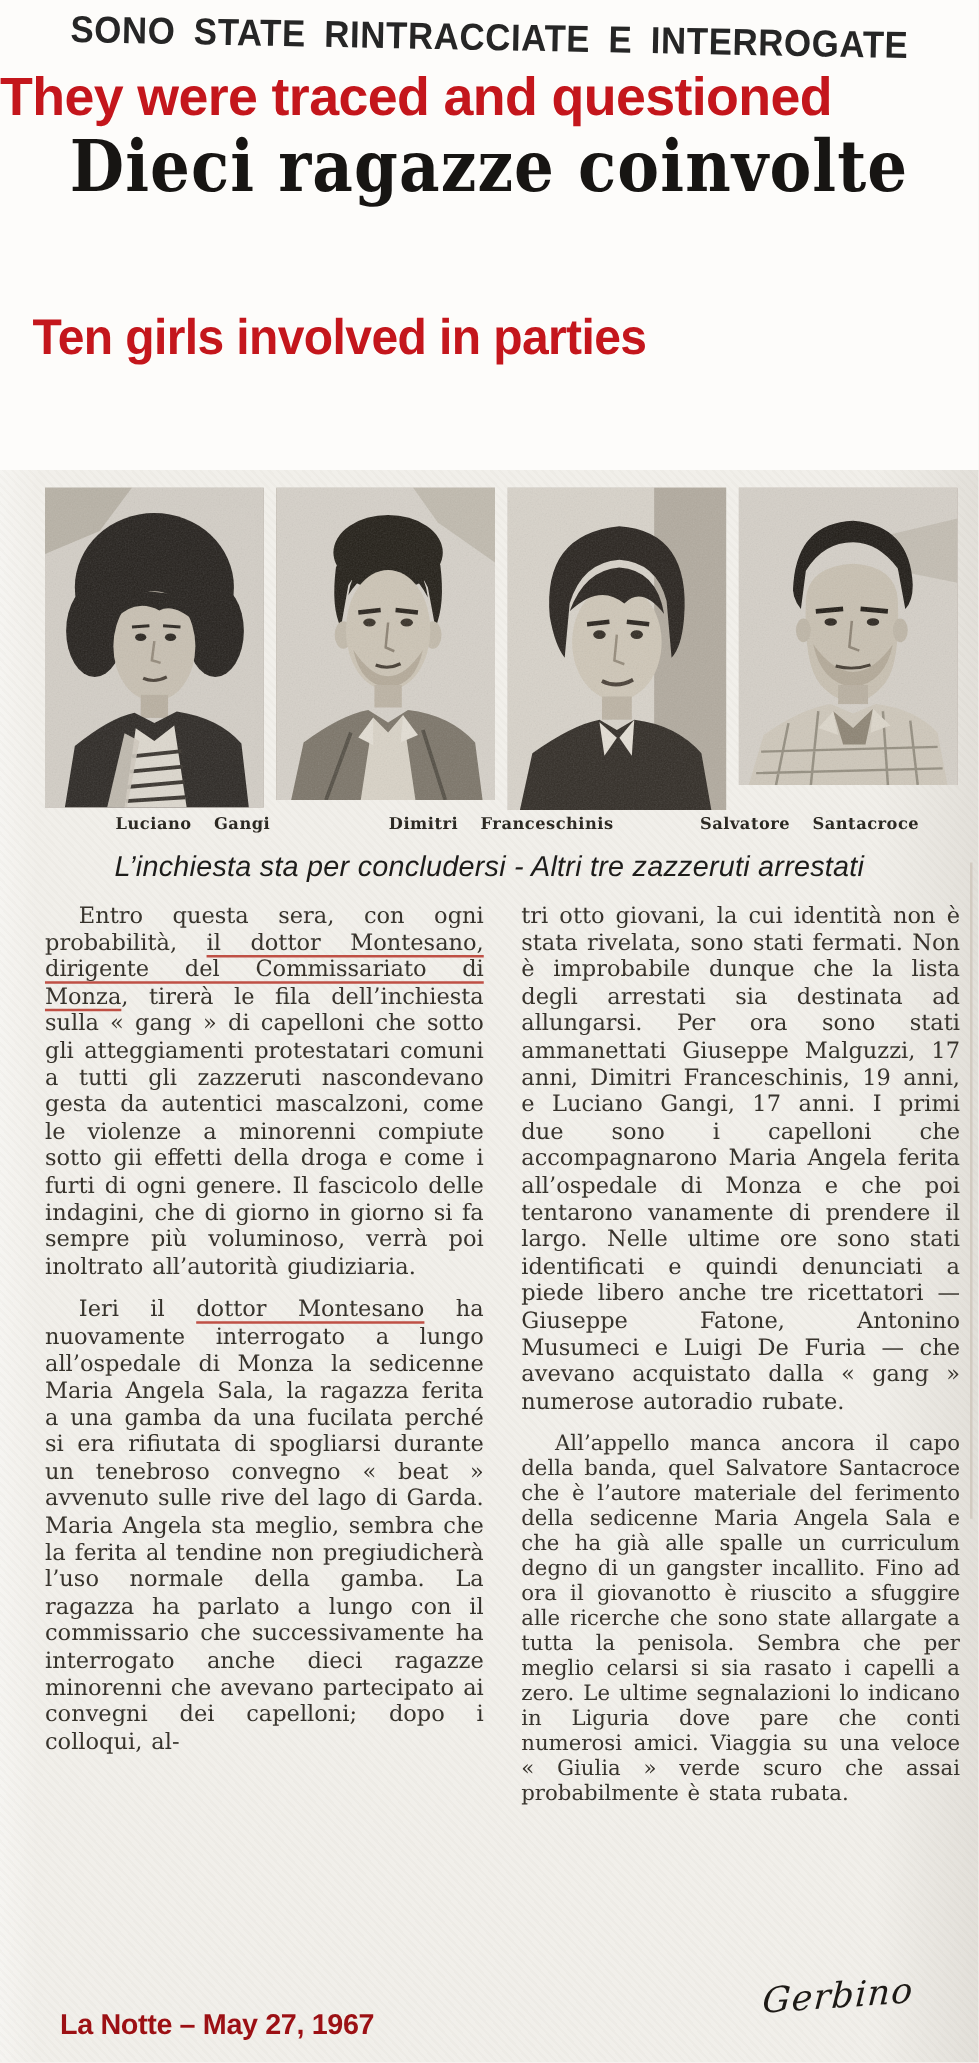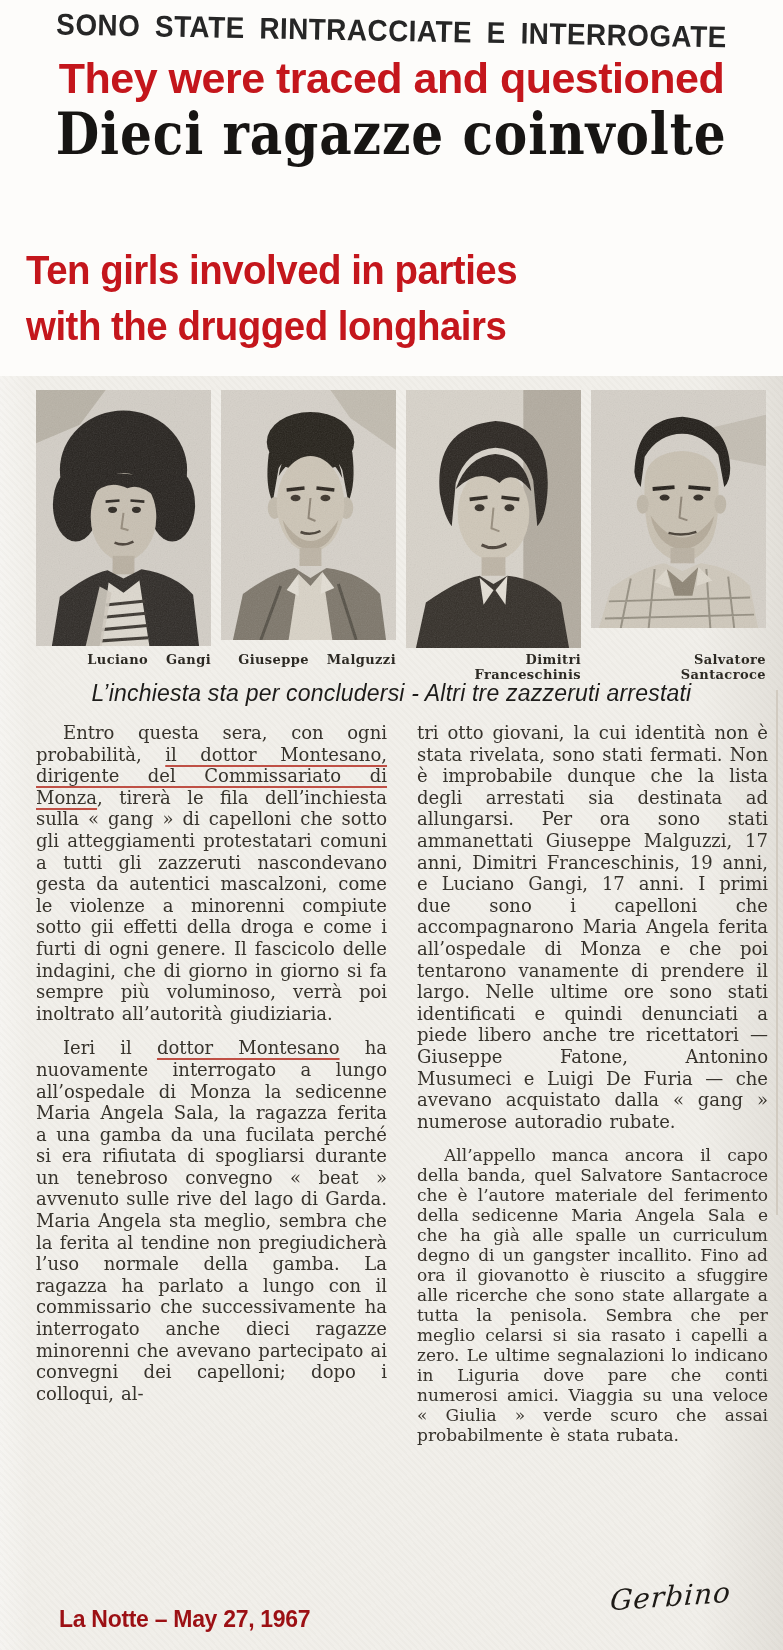--- a/index.html
+++ b/index.html
@@ -20,21 +20,21 @@
   .edge-line{position:absolute;right:5px;top:690px;height:525px;width:2px;background:#cdc6ba;opacity:.8;}
 
   .kicker{
     position:absolute;top:14px;left:0;width:100%;text-align:center;
     color:#262626;font-weight:bold;font-size:30px;word-spacing:7px;letter-spacing:.5px;
     transform:rotate(1.1deg);
   }
   .kicker .squeeze{display:inline-block;transform:scaleX(.93);transform-origin:center;}
 
   .trans{color:var(--red,#c4161c);font-weight:bold;}
-  .trans1{position:absolute;top:54px;left:0;width:100%;text-align:center;font-size:43px;letter-spacing:-.5px;}
+  .trans1{position:absolute;top:54px;left:0;width:100%;font-size:43px;letter-spacing:-.5px;}
   .trans2a,.trans2b{position:absolute;left:26px;font-size:40px;letter-spacing:-.5px;white-space:nowrap;}
   .trans2a{top:248px;}
   .trans2b{top:304px;}
   .trans2a .squeeze,.trans2b .squeeze{display:inline-block;transform:scaleX(.96);transform-origin:left;}
 
   .head{
     position:absolute;left:0;width:100%;margin:0;text-align:center;
     font-family:"DejaVu Serif", serif;font-weight:bold;color:#171513;
   }
   .head1{top:100px;font-size:57px;}
@@ -42,21 +42,21 @@
   .head2{top:184px;font-size:42px;}
   .head2 .squeeze{display:inline-block;transform:scaleX(.90);transform-origin:center;letter-spacing:1px;}
 
   .photos{position:absolute;top:390px;left:36px;width:730px;display:flex;gap:10px;align-items:flex-start;}
   .photo{margin:0;flex:1;background:#d3cec6;box-shadow:0 0 0 1px rgba(120,112,98,.35) inset;}
   .photo svg{display:block;width:100%;height:100%;}
   .ph1{height:256px;} .ph2{height:250px;} .ph3{height:258px;} .ph4{height:238px;}
 
   .captions{position:absolute;top:652px;left:36px;width:730px;display:flex;gap:10px;}
   .caption{
-    flex:1;text-align:right;font-family:"DejaVu Serif", serif;font-weight:bold;
+    flex:1;text-align:center;font-family:"DejaVu Serif", serif;font-weight:bold;
     font-size:13px;color:#2c2923;word-spacing:13px;letter-spacing:.4px;
   }
 
   .subhead{
     position:absolute;top:680px;left:0;width:100%;text-align:center;
     font-style:italic;font-weight:normal;font-size:23px;color:#1d1c1a;letter-spacing:.2px;
   }
 
   .article{
     position:absolute;top:722px;left:36px;width:732px;display:flex;gap:30px;
@@ -67,21 +67,21 @@
   .col p.indent{text-indent:27px;}
   .col p.small{font-size:17px;line-height:20px;}
   .redline{
     text-decoration:underline;
     text-decoration-color:var(--underline,#bf5045);
     text-decoration-thickness:2px;
     text-underline-offset:4px;
   }
 
   .source{
-    position:absolute;left:59px;top:1606px;
+    position:absolute;left:48px;top:1606px;
     font-weight:bold;font-size:23px;color:var(--dark-red,#9c1014);letter-spacing:-.3px;
   }
   .signature{
     position:absolute;left:610px;top:1580px;
     font-family:"DejaVu Serif", serif;font-style:italic;font-size:28px;color:#1d1a16;
     transform:rotate(-4deg) skewX(-8deg);letter-spacing:1px;
   }
 </style>
 </head>
 <body>
@@ -91,21 +91,20 @@
   <div class="paper"></div>
   <div class="edge-line"></div>
 
   <div class="kicker"><span class="squeeze">SONO STATE RINTRACCIATE E INTERROGATE</span></div>
 
   <div class="trans trans1">They were traced and questioned</div>
 
   <h1 class="head head1"><span class="squeeze">Dieci ragazze coinvolte</span></h1>
 
   <div class="trans trans2a"><span class="squeeze">Ten girls involved in parties</span></div>
-  <div class="trans trans2b"><span class="squeeze">with the drugged longhairs</span></div>
 
   <div class="photos">
 
     <figure class="photo ph1">
       <svg viewBox="0 0 176 250" preserveAspectRatio="none">
         <defs>
             <filter id="g1">
               <feTurbulence type="fractalNoise" baseFrequency="0.85" numOctaves="2" stitchTiles="stitch"></feTurbulence>
               <feColorMatrix type="saturate" values="0"></feColorMatrix>
             </filter>
@@ -215,21 +214,20 @@
         <path d="M76,188 L92,202 108,186 102,216 84,216 Z" fill="#8e8575"></path>
         <path d="M76,188 L64,202 80,208 Z" fill="#ddd7cb"></path>
         <path d="M108,186 L122,200 106,206 Z" fill="#ddd7cb"></path>
         <rect width="176" height="250" filter="url(#g4)" opacity=".16"></rect>
       </svg>
     </figure>
   </div>
 
   <div class="captions">
     <div class="caption">Luciano Gangi</div>
-    <div class="caption">Giuseppe Malguzzi</div>
     <div class="caption">Dimitri Franceschinis</div>
     <div class="caption">Salvatore Santacroce</div>
   </div>
 
   <div class="subhead">L’inchiesta sta per concludersi - Altri tre zazzeruti arrestati</div>
 
   <div class="article">
     <div class="col">
         <p class="indent"><span>Entro questa sera, con ogni probabilità, </span><span class="redline">il dottor Montesano, dirigente del Commissariato di Monza</span><span>, tirerà le fila dell’inchiesta sulla « gang » di capelloni che sotto gli atteggiamenti protestatari comuni a tutti gli zazzeruti nascondevano gesta da autentici mascalzoni, come le violenze a minorenni compiute sotto gii effetti della droga e come i furti di ogni genere. Il fascicolo delle indagini, che di giorno in giorno si fa sempre più voluminoso, verrà poi inoltrato all’autorità giudiziaria.</span></p>
         <p class="indent"><span>Ieri il </span><span class="redline">dottor Montesano</span><span> ha nuovamente interrogato a lungo all’ospedale di Monza la sedicenne Maria Angela Sala, la ragazza ferita a una gamba da una fucilata perché si era rifiutata di spogliarsi durante un tenebroso convegno « beat » avvenuto sulle rive del lago di Garda. Maria Angela sta meglio, sembra che la ferita al tendine non pregiudicherà l’uso normale della gamba. La ragazza ha parlato a lungo con il commissario che successivamente ha interrogato anche dieci ragazze minorenni che avevano partecipato ai convegni dei capelloni; dopo i colloqui, al-</span></p>

